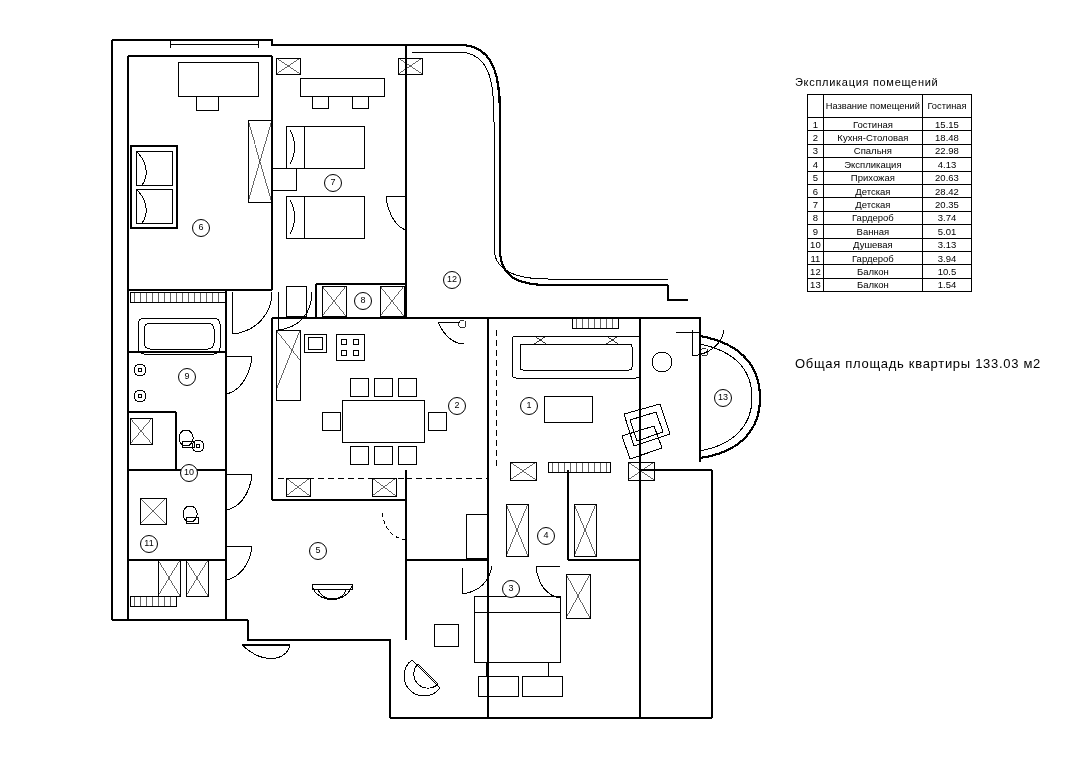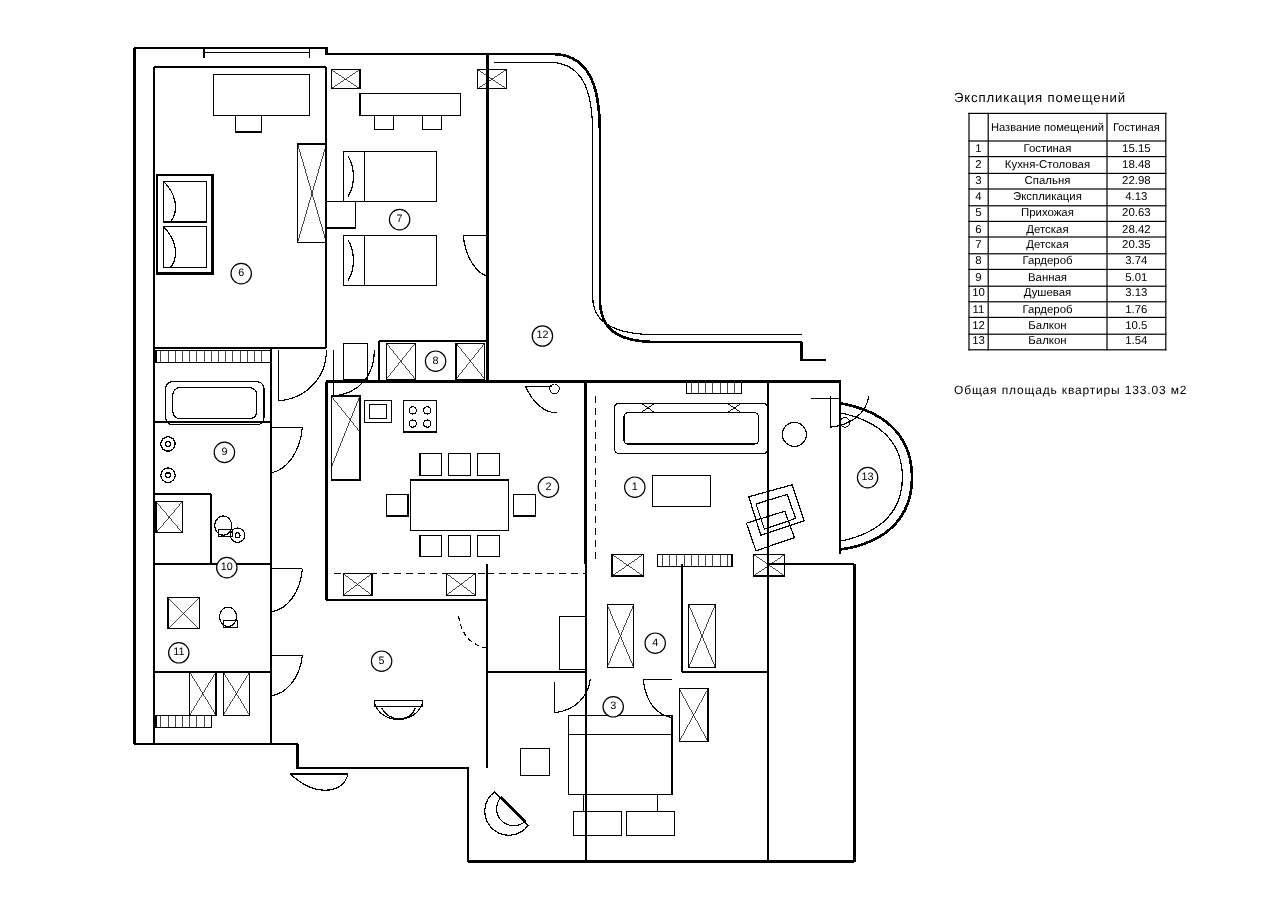--- a/index.html
+++ b/index.html
@@ -38,22 +38,22 @@
     text-align:center;
     font-weight:normal;
     white-space:nowrap;
   }
   table.legend th { height:22px; font-size:9.3px; line-height:10px; }
   table.legend col.c-num { width:16px; }
   table.legend col.c-name { width:96px; }
   table.legend col.c-area { width:53px; }
   .total-area {
     position:absolute;
-    left:795px; top:320px;
-    font-size:10px;
+    left:795px; top:356px;
+    font-size:13px;
     letter-spacing:0.7px;
     white-space:nowrap;
   }
 
   
   .bubble {
     position:absolute;
     width:16px; height:16px;
     border:1px solid #000;
     border-radius:50%;
@@ -443,21 +443,21 @@
           <td>5.01</td>
         </tr>
         <tr>
           <td>10</td>
           <td>Душевая</td>
           <td>3.13</td>
         </tr>
         <tr>
           <td>11</td>
           <td>Гардероб</td>
-          <td>1.76</td>
+          <td>3.94</td>
         </tr>
         <tr>
           <td>12</td>
           <td>Балкон</td>
           <td>10.5</td>
         </tr>
         <tr>
           <td>13</td>
           <td>Балкон</td>
           <td>1.54</td>

